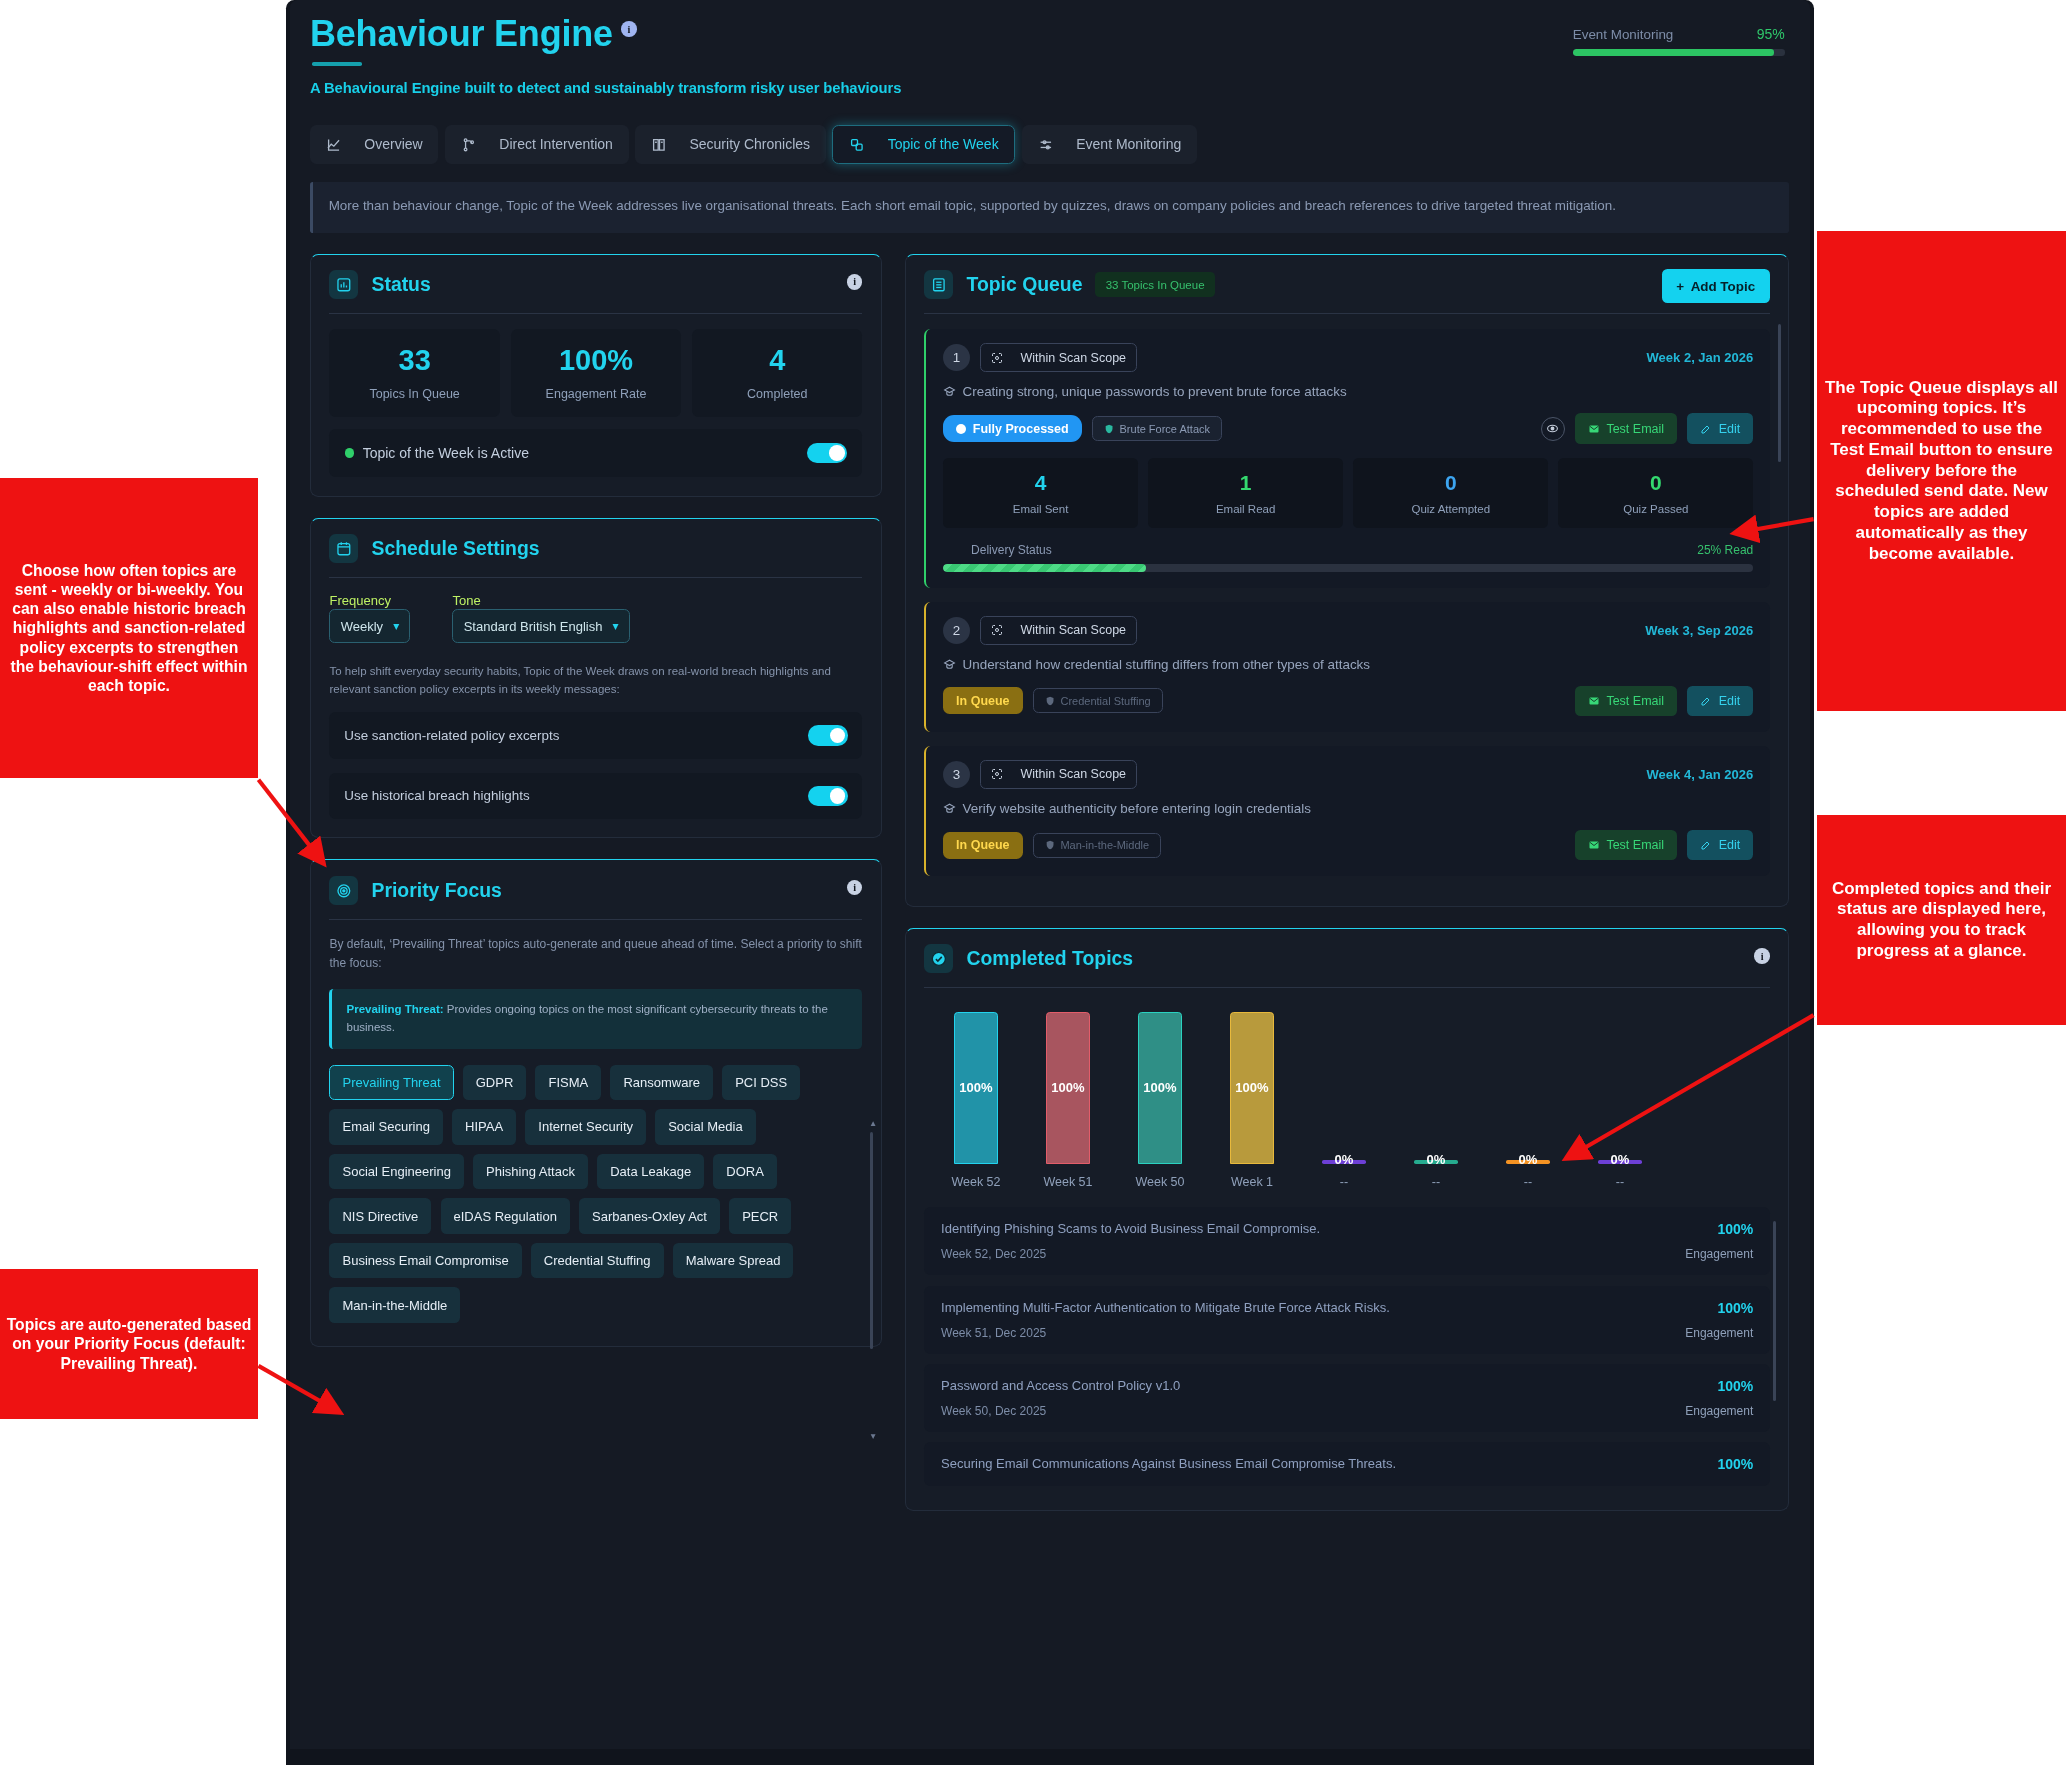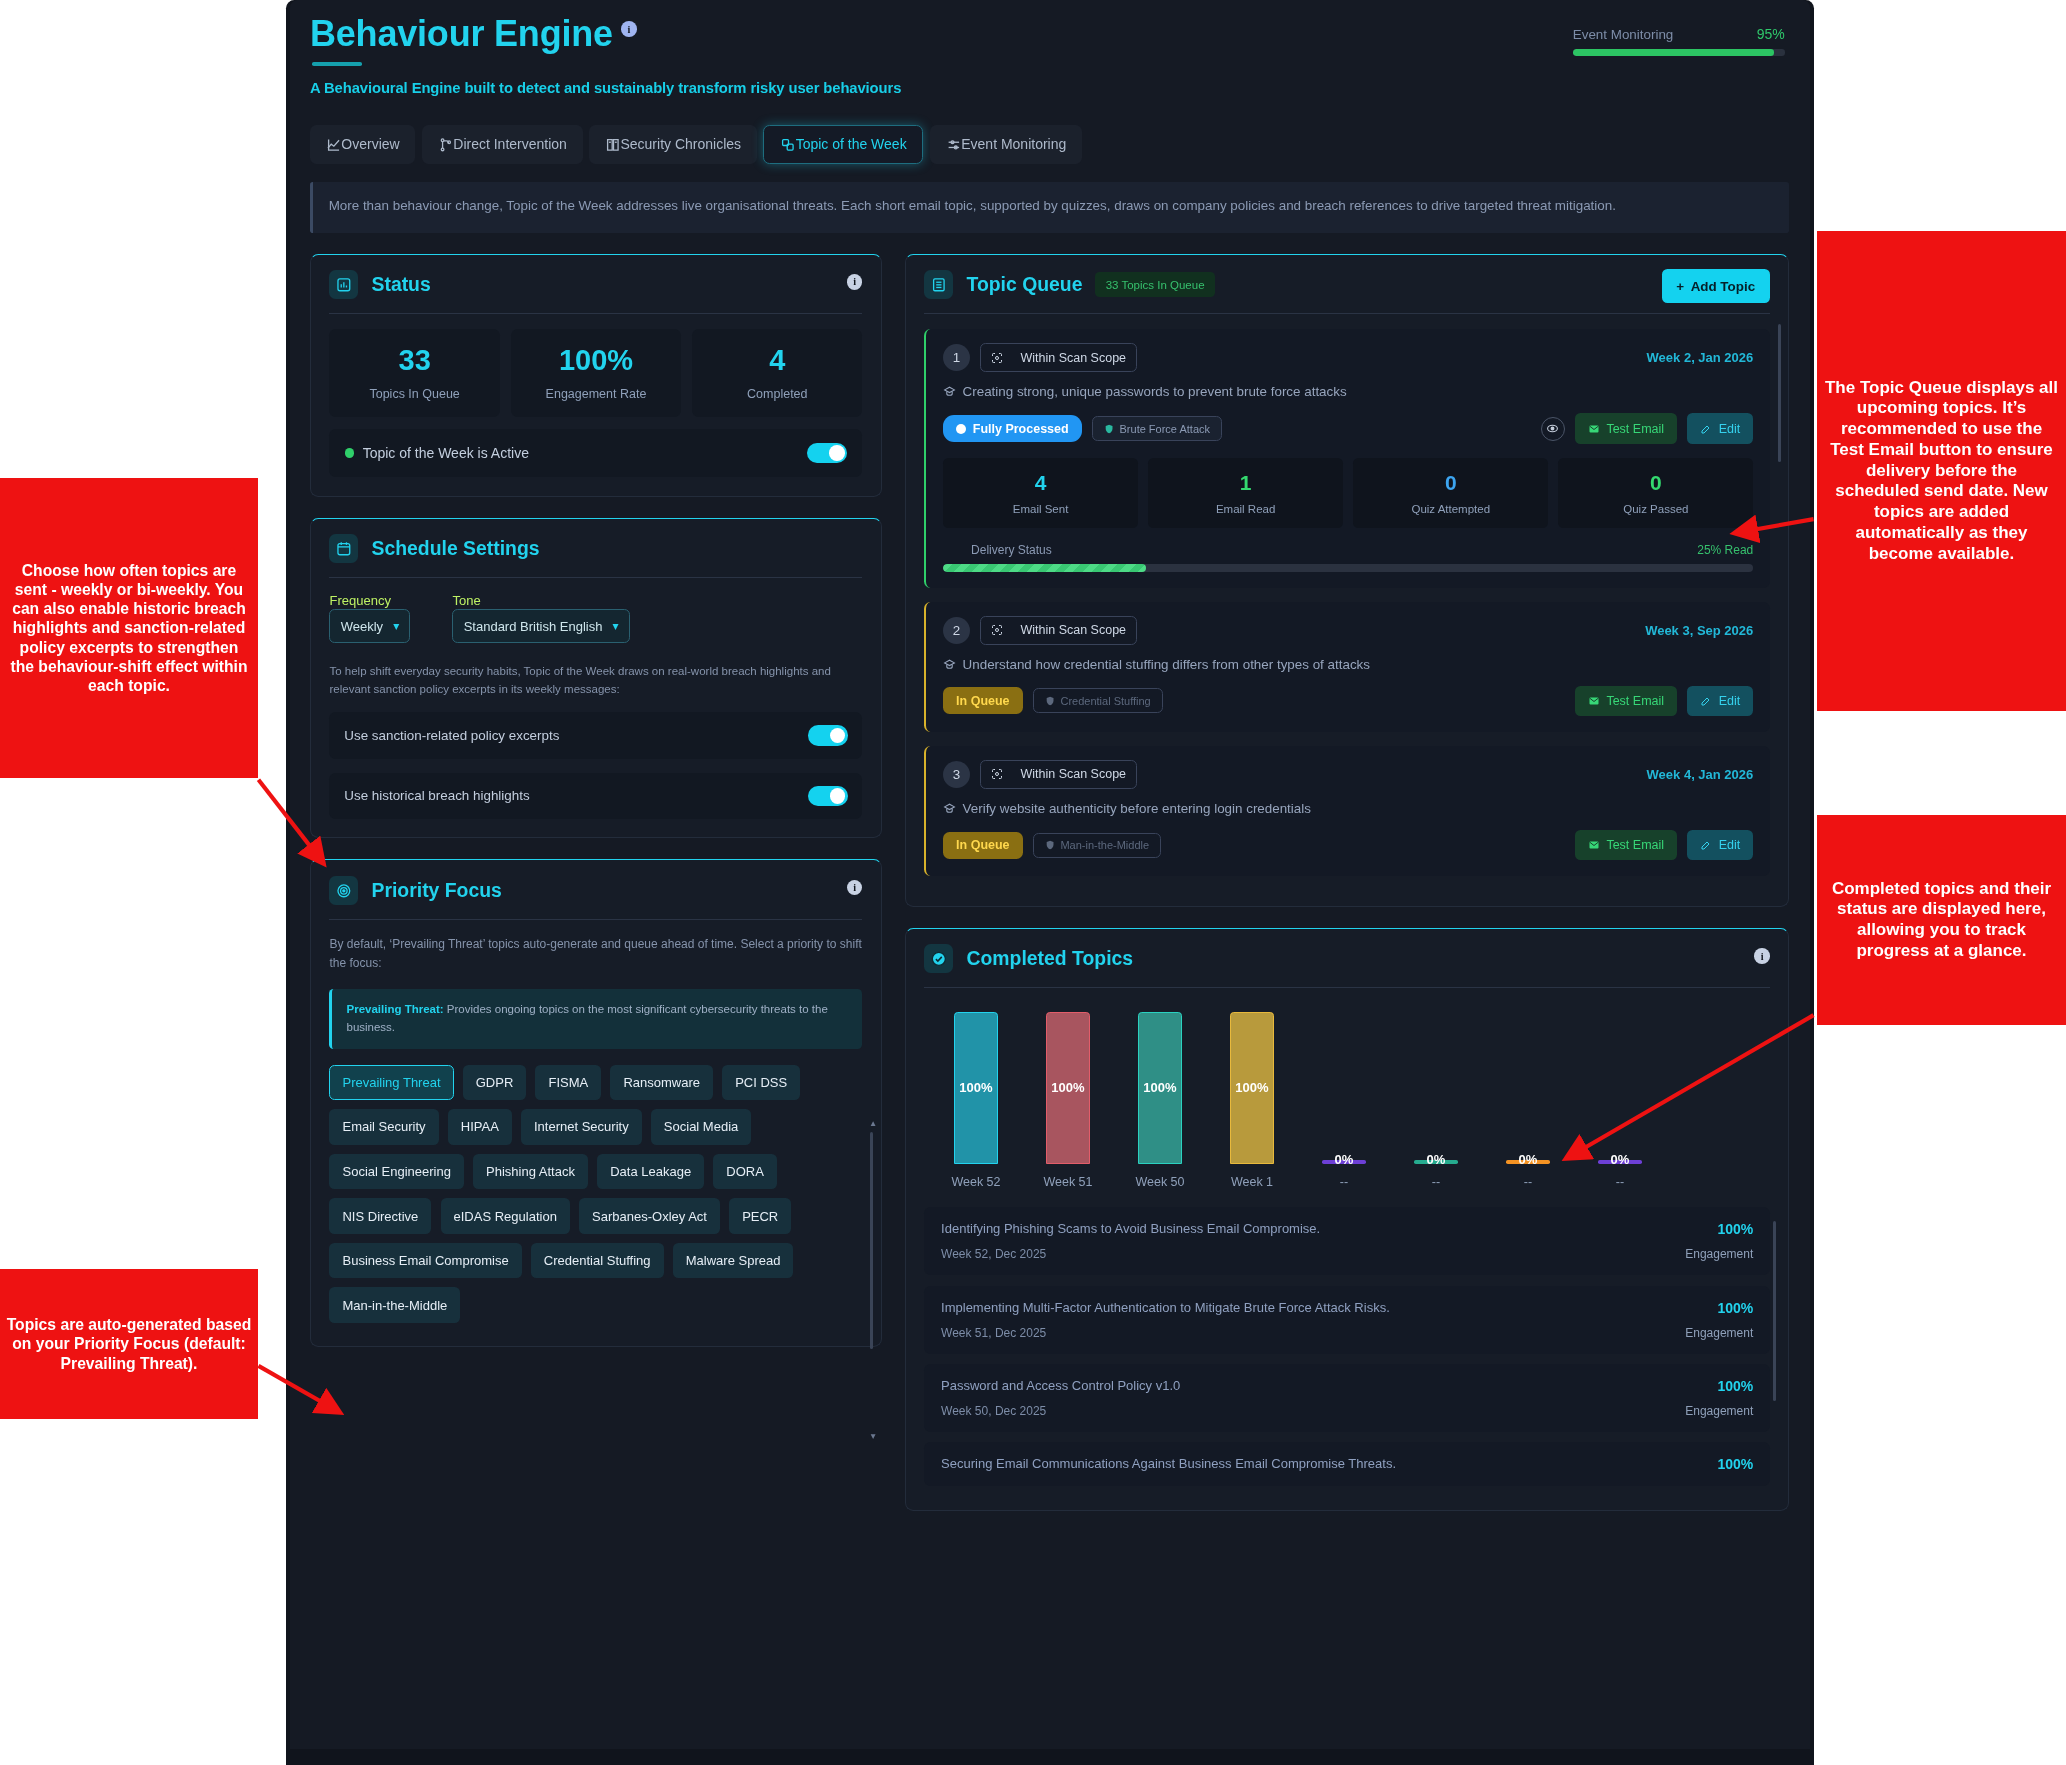--- a/index.html
+++ b/index.html
@@ -55,21 +55,21 @@
   .monitor-pct { font-size: 14px; color: #2fc76b; font-weight: 500; }
   .monitor-track {
     margin-top: 7.4px; height: 6.5px; border-radius: 3.2px; background: #2a313e;
     overflow: hidden;
   }
   .monitor-fill { height: 100%; background: #2cc463; border-radius: 3.2px; }
 
   
   .tabs { display: flex; gap: 6.5px; margin-top: 4.6px; }
   .tab {
-    display: flex; align-items: center; gap: 0;
+    display: flex; align-items: center; gap: 23px;
     background: #1b212c; border-radius: 6.5px;
     padding: 10.2px 15.7px; font-size: 14px; color: #aebacb;
     white-space: nowrap;
   }
   .tab.active {
     background: #141a26; color: #22d3ee;
     border: 0.9px solid #1e6d7f;
     box-shadow: 0 0 10.2px rgba(34,211,238,.35);
   }
   .tab .ti { width: 15.7px; height: 15.7px; display: block; }
@@ -445,21 +445,21 @@
         <div class="pf-desc">By default, ‘Prevailing Threat’ topics auto-generate and queue ahead of time. Select a priority to shift the focus:</div>
         <div class="pf-note">
           <b>Prevailing Threat:</b><span> Provides ongoing topics on the most significant cybersecurity threats to the business.</span>
         </div>
         <div class="chips" id="pf-chips">
               <div class="chip sel">Prevailing Threat</div>
               <div class="chip">GDPR</div>
               <div class="chip">FISMA</div>
               <div class="chip">Ransomware</div>
               <div class="chip">PCI DSS</div>
-              <div class="chip">Email Security</div>
+              <div class="chip">Email Securing</div>
               <div class="chip">HIPAA</div>
               <div class="chip">Internet Security</div>
               <div class="chip">Social Media</div>
               <div class="chip">Social Engineering</div>
               <div class="chip">Phishing Attack</div>
               <div class="chip">Data Leakage</div>
               <div class="chip">DORA</div>
               <div class="chip">NIS Directive</div>
               <div class="chip">eIDAS Regulation</div>
               <div class="chip">Sarbanes-Oxley Act</div>

